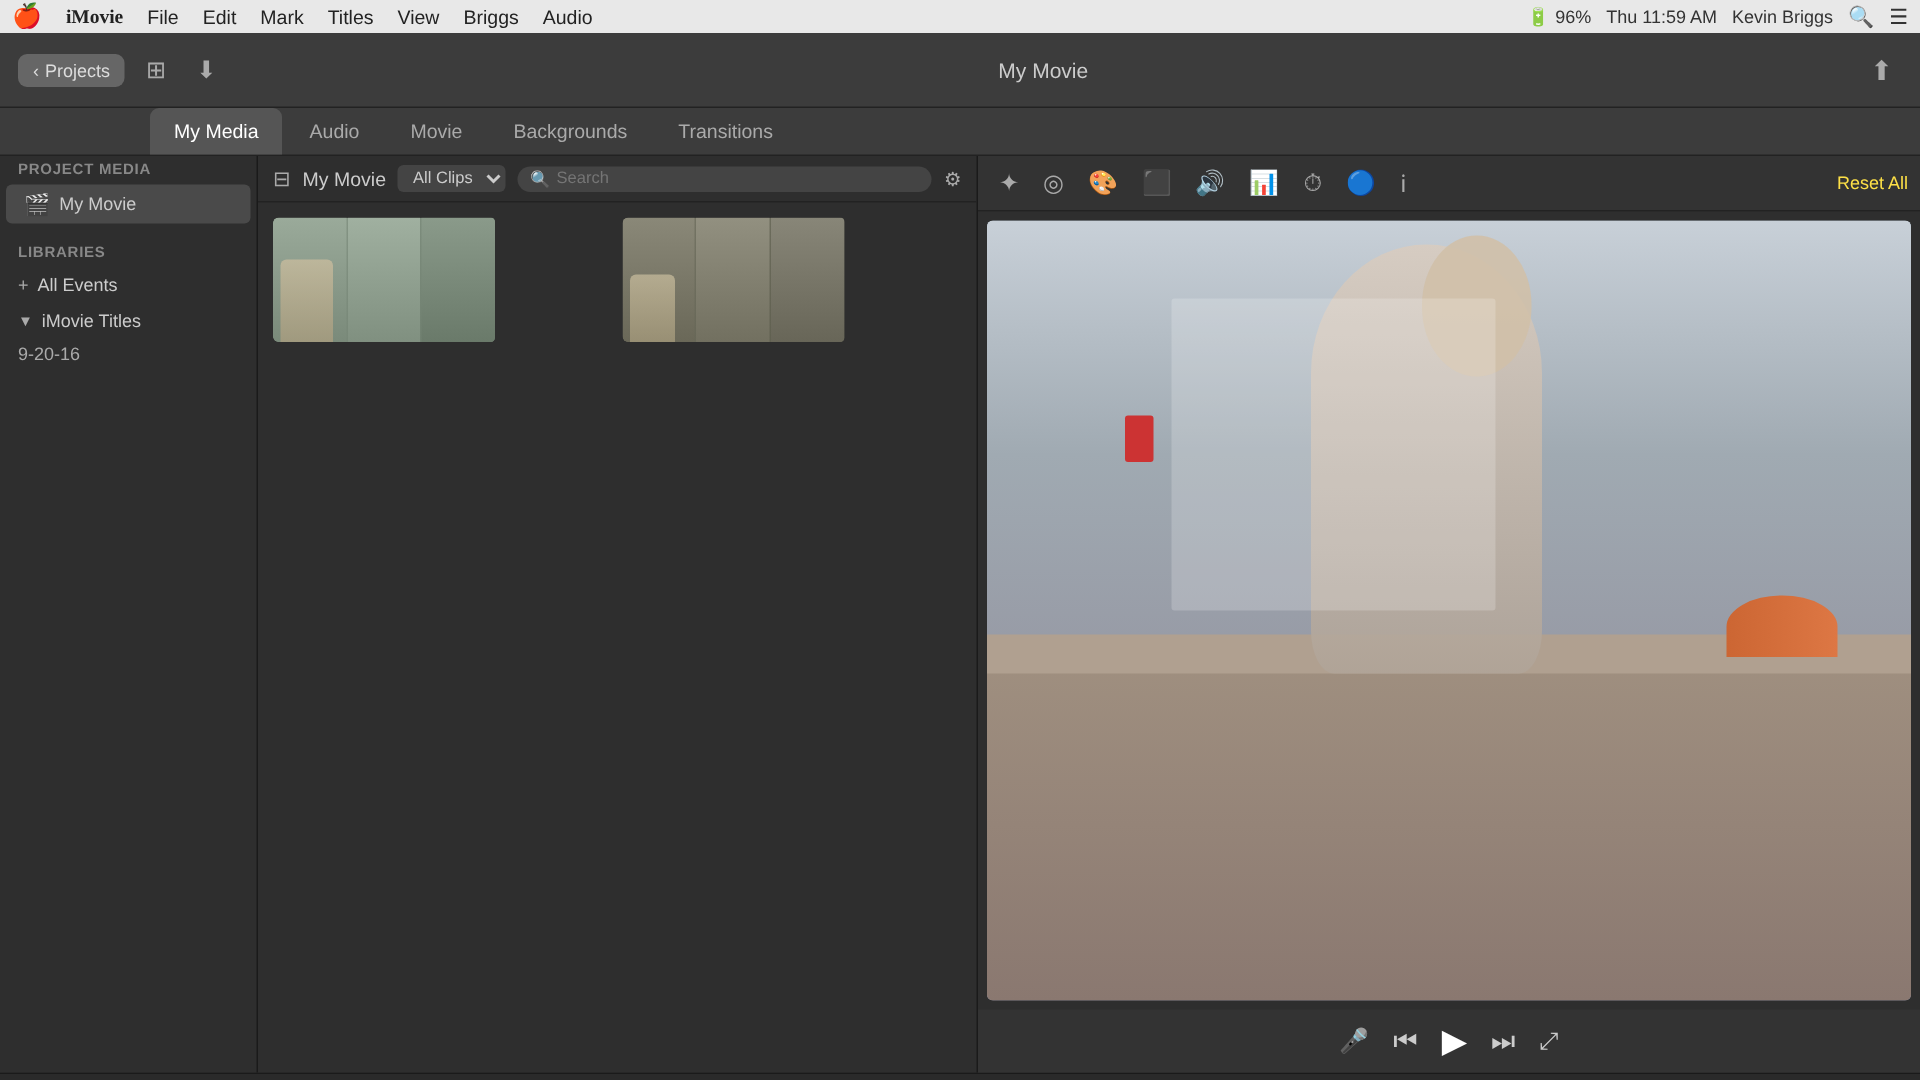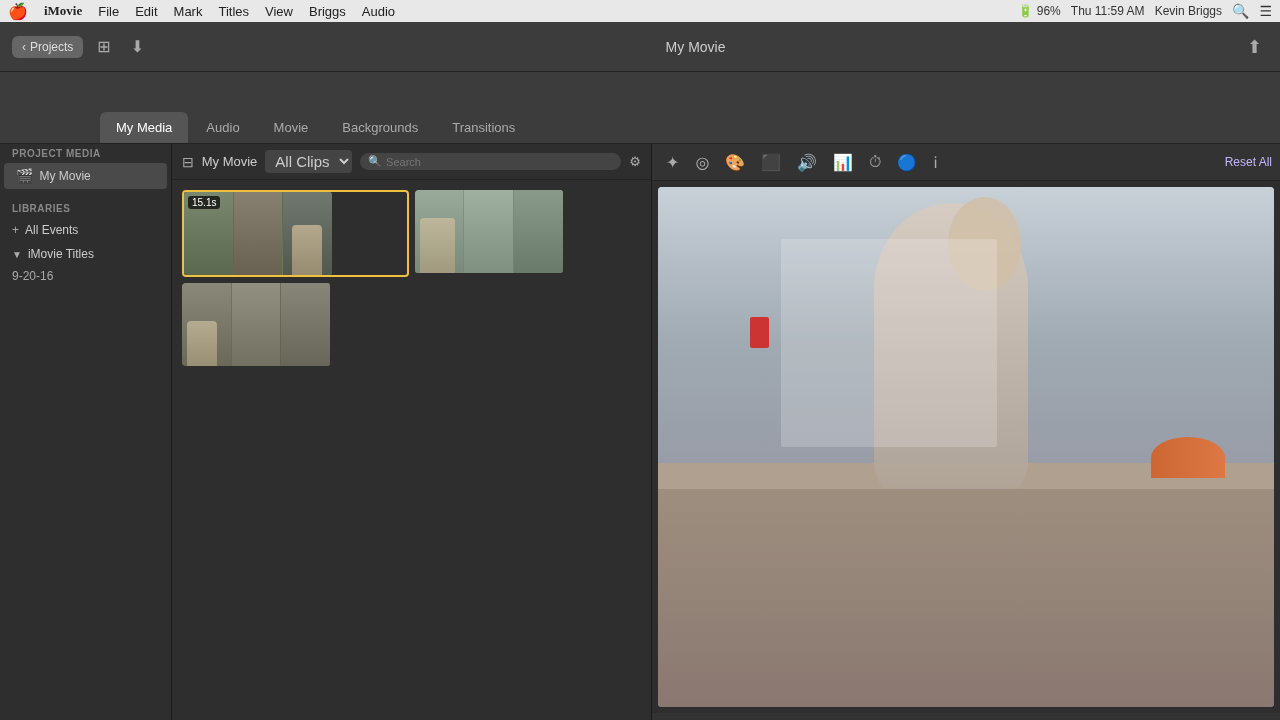--- a/index.html
+++ b/index.html
@@ -13,40 +13,40 @@
 
     
     #toolbar { width: 100%; height: 50px; background: #3c3c3c; display: flex; align-items: center; padding: 0 12px; gap: 8px; border-bottom: 1px solid #222; }
     .toolbar-btn { background: #555; border: none; border-radius: 6px; color: #ddd; font-size: 12px; padding: 4px 10px; cursor: pointer; display: flex; align-items: center; gap: 4px; }
     .toolbar-btn.back { background: #666; }
     .toolbar-title { flex: 1; text-align: center; font-size: 14px; color: #ccc; }
     .toolbar-icon-btn { background: none; border: none; color: #aaa; font-size: 16px; cursor: pointer; padding: 2px 6px; }
 
     
     #content-nav { display: flex; align-items: center; background: #3c3c3c; border-bottom: 1px solid #222; padding: 0 100px; gap: 2px; }
-    .nav-tab { padding: 8px 16px; font-size: 13px; color: #aaa; cursor: pointer; border-radius: 6px 6px 0 0; margin-top: 40px; }
+    .nav-tab { padding: 8px 16px; font-size: 13px; color: #aaa; cursor: pointer; border-radius: 6px 6px 0 0; }
     .nav-tab.active { background: #555; color: #fff; }
 
     
     #main { display: flex; height: calc(720px - 22px - 50px - 37px); }
 
     
     #sidebar { width: 172px; background: #2e2e2e; border-right: 1px solid #1a1a1a; padding: 0 0; }
     .sidebar-section-label { font-size: 10px; color: #888; font-weight: 600; padding: 4px 12px; text-transform: uppercase; letter-spacing: 0.5px; }
     .sidebar-item { padding: 5px 12px; font-size: 12px; color: #ccc; cursor: pointer; display: flex; align-items: center; gap: 6px; }
     .sidebar-item.active { background: #4a4a4a; border-radius: 4px; margin: 0 4px; }
     .sidebar-sub { padding-left: 20px; }
     .sidebar-sub-item { padding: 3px 12px; font-size: 12px; color: #aaa; cursor: pointer; }
 
     
     #media-panel { flex: 1; background: #2e2e2e; display: flex; flex-direction: column; border-right: 1px solid #1a1a1a; max-width: 480px; }
     #media-header { display: flex; align-items: center; padding: 6px 10px; gap: 8px; border-bottom: 1px solid #222; }
     .panel-layout-btn { background: none; border: none; color: #aaa; font-size: 14px; cursor: pointer; }
     .panel-title { font-size: 13px; color: #ccc; font-weight: 500; }
-    .clips-selector { background: #444; border: none; color: #ccc; font-size: 15px; padding: 2px 6px; border-radius: 4px; cursor: pointer; }
+    .clips-selector { background: #444; border: none; color: #ccc; font-size: 11px; padding: 2px 6px; border-radius: 4px; cursor: pointer; }
     .search-box { display: flex; align-items: center; background: #444; border-radius: 12px; padding: 2px 8px; gap: 4px; flex: 1; }
     .search-box input { background: none; border: none; outline: none; color: #ccc; font-size: 11px; width: 100%; }
     .settings-gear { background: none; border: none; color: #aaa; font-size: 13px; cursor: pointer; }
 
     
     #thumbnails { display: grid; grid-template-columns: 1fr 1fr; gap: 6px; padding: 10px; overflow-y: auto; }
     .thumb { position: relative; border-radius: 4px; overflow: hidden; cursor: pointer; }
     .thumb.selected { border: 2px solid #f0c040; }
     .thumb-img { width: 148px; height: 83px; background: #555; border-radius: 3px; overflow: hidden; display: flex; align-items: center; justify-content: center; }
     .thumb-label { position: absolute; top: 4px; left: 4px; background: rgba(0,0,0,0.7); color: #fff; font-size: 10px; padding: 1px 4px; border-radius: 3px; }
@@ -134,34 +134,20 @@
         <option>All Clips</option>
       </select>
       <div class="search-box">
         <span style="font-size:11px; color:#888;">🔍</span>
         <input type="text" placeholder="Search" style="">
       </div>
       <button class="settings-gear">⚙</button>
     </div>
     <div id="thumbnails">
 
-      <div class="thumb selected">
-        <div class="thumb-img" style="width:148px; height:83px; position:relative; overflow:hidden;">
-          <div style="width:100%; height:100%; background: linear-gradient(135deg, #6a7a5a, #5a6a4a, #7a8a5a); display:flex; align-items:center; justify-content:center;">
-            <div style="width:100%; height:100%; display:flex; gap:1px;">
-              <div style="flex:1; background:linear-gradient(to bottom, #7a8870 0%, #5a6850 100%);"></div>
-              <div style="flex:1; background:linear-gradient(to bottom, #888070 0%, #686050 100%);"></div>
-              <div style="flex:1; background:linear-gradient(to bottom, #707870 0%, #505850 100%);"></div>
-            </div>
-          </div>
-
-          <div style="position:absolute; bottom:0; right:10px; width:30px; height:50px; background: linear-gradient(to bottom, #c8b898, #a89878); border-radius:4px 4px 0 0; opacity:0.8;"></div>
-        </div>
-        <span class="thumb-label">15.1s</span>
-      </div>
 
       <div class="thumb">
         <div class="thumb-img" style="width:148px; height:83px; position:relative; overflow:hidden;">
           <div style="width:100%; height:100%; background: linear-gradient(135deg, #8a9a8a, #6a7a6a); display:flex; gap:1px;">
             <div style="flex:1; background:linear-gradient(to bottom, #9aaa9a 0%, #7a8a7a 100%);"></div>
             <div style="flex:1; background:linear-gradient(to bottom, #a0b0a0 0%, #809080 100%);"></div>
             <div style="flex:1; background:linear-gradient(to bottom, #8a9a8a 0%, #6a7a6a 100%);"></div>
           </div>
           <div style="position:absolute; bottom:0; left:5px; width:35px; height:55px; background: linear-gradient(to bottom, #d0c0a0, #b0a080); border-radius:4px 4px 0 0; opacity:0.7;"></div>
         </div>
@@ -185,21 +171,21 @@
     <div id="preview-toolbar" style="display:flex; align-items:center; justify-content:center; padding:4px 8px; background:#333; border-bottom:1px solid #222; gap:4px;">
       <button class="preview-tool" title="Magic Wand">✦</button>
       <button class="preview-tool">◎</button>
       <button class="preview-tool">🎨</button>
       <button class="preview-tool">⬛</button>
       <button class="preview-tool">🔊</button>
       <button class="preview-tool">📊</button>
       <button class="preview-tool">⏱</button>
       <button class="preview-tool">🔵</button>
       <button class="preview-tool">ℹ</button>
-      <button style="margin-left:auto; background:none; border:none; color:#c4b5fd; font-size:12px; cursor:pointer;">Reset All</button>
+      <button style="margin-left:auto; background:none; border:none; color:#fde047; font-size:12px; cursor:pointer;">Reset All</button>
     </div>
 
     <div id="preview-video" style="flex:1; background:#1a1a1a; margin:6px; border-radius:4px; overflow:hidden; position:relative;">
 
       <div style="width:100%; height:100%; background: linear-gradient(to bottom, #b0c0d0 0%, #90a0b0 20%, #8090a0 100%); position:relative;">
 
         <div style="position:absolute; top:0; left:0; right:0; bottom:0; background: linear-gradient(180deg, #c8d0d8 0%, #a0aab2 30%, #888090 100%);"></div>
 
         <div style="position:absolute; bottom:0; left:0; right:0; height:45%; background: linear-gradient(to bottom, #a09080, #8a7870);"></div>
 

